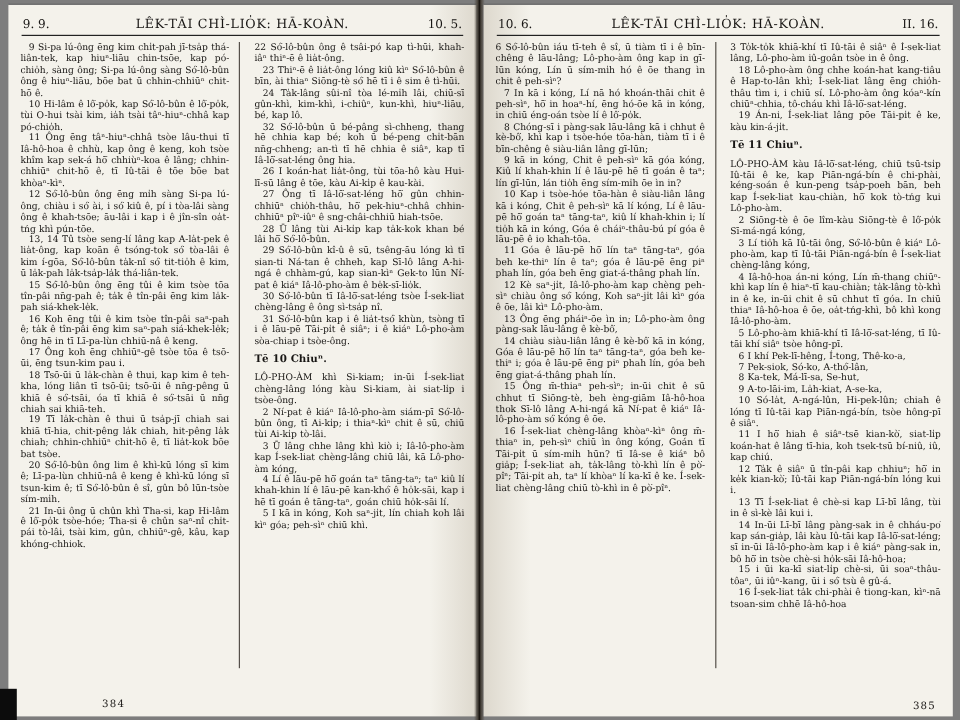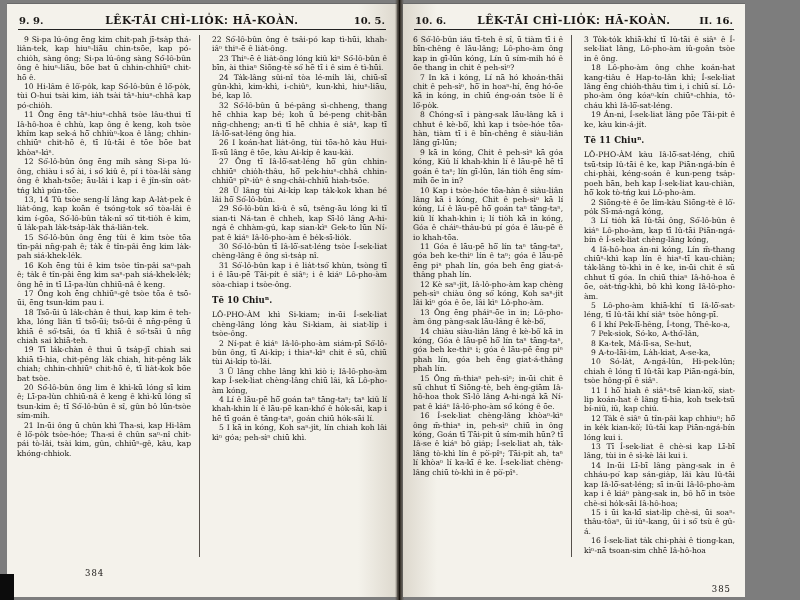--- a/index.html
+++ b/index.html
@@ -9,45 +9,45 @@
     font-family:"DejaVu Serif",serif;color:#181614;
   }
   .spread{position:absolute;inset:0}
   .page{
     position:absolute;top:3px;height:594px;
     background:#f3f1ea;border-top:1px solid #6a6a6a;
     box-sizing:border-box;padding:6px 10px 0 10px;
   }
   .page.left{left:7px;width:390px;
     background:linear-gradient(90deg,#f4f2eb 0%,#f4f2eb 90%,#ddd8cd 100%);}
-  .page.right{left:403px;width:342px;
+  .page.right{left:403px;width:391px;
     background:linear-gradient(270deg,#f4f2eb 0%,#f4f2eb 90%,#ddd8cd 100%);}
   .gutter{
     position:absolute;top:0;left:395px;width:9px;height:600px;
     background:linear-gradient(90deg,rgba(40,35,30,0) 0%,#4a443c 35%,#17130f 50%,#4a443c 65%,rgba(40,35,30,0) 100%);
   }
   .corner-mark{position:absolute;left:0;bottom:0;width:14px;height:26px;background:#0c0c0c}
   .runhead{
     display:flex;justify-content:center;align-items:baseline;
-    font-weight:bold;font-size:10px;padding:4px 2px 3px 2px;
+    font-weight:normal;font-size:10px;padding:4px 2px 3px 2px;
   }
   .runhead .title{font-size:10.5px;letter-spacing:.6px;text-align:center;flex:1}
   .runhead .ref{width:44px}
   .runhead .ref.r{text-align:right}
   .headrule{border-bottom:1.5px solid #222;margin:0 1px 5px 1px}
   .cols{display:flex;height:522px;overflow:hidden}
   .col{width:180px;overflow:hidden}
   .col.c2{border-left:1px solid #55504a;padding-left:12px;margin-left:8px;width:181px}
   .col p{margin:0;text-align:justify;font-size:7.6px;line-height:9.4px;
     text-indent:7px;word-spacing:.2px}
   .col p.cont{text-indent:0}
   .col p.chap{text-align:left;font-weight:bold;font-size:8.6px;
     margin:7px 0 5px 0;text-indent:0}
   .col p.lead{text-indent:0}
-  .pageno{position:absolute;bottom:19px;font-size:8.5px;letter-spacing:1px}
+  .pageno{position:absolute;bottom:5px;font-size:8.5px;letter-spacing:1px}
   .pageno.l{left:78px}
   .pageno.r{right:14px;bottom:3px}
 </style>
 </head>
 <body>
 
 <div class="spread">
 
   <div class="page left">
     <div class="runhead">

